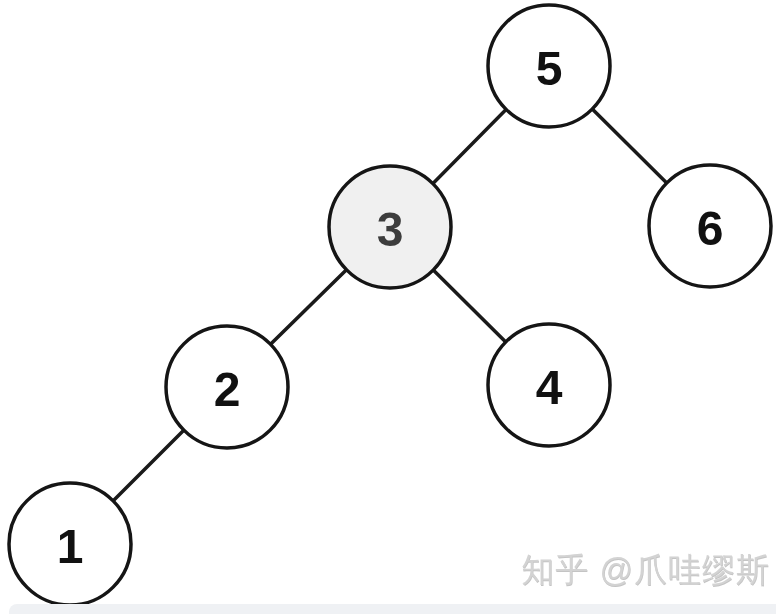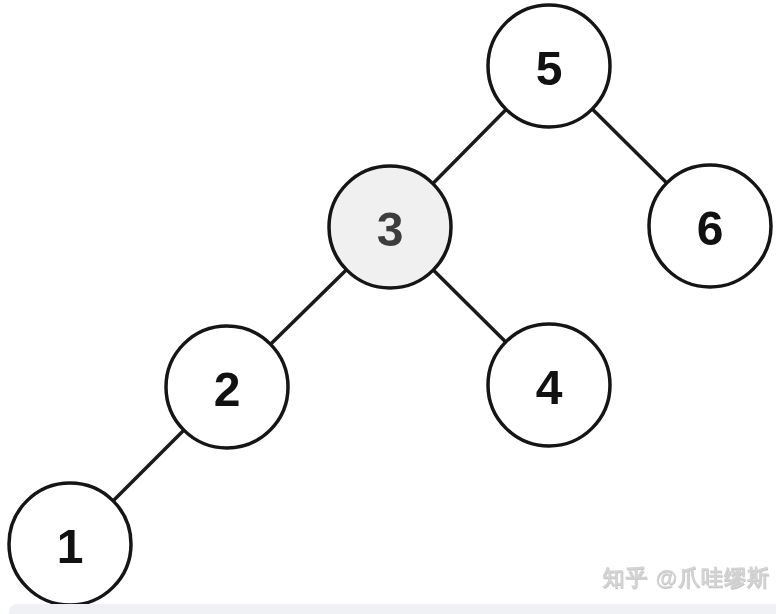--- a/index.html
+++ b/index.html
@@ -27,26 +27,25 @@
   }
   .node-label {
     font-family: "Liberation Sans", "DejaVu Sans", sans-serif;
     font-weight: bold;
     font-size: 48px;
   }
   .watermark {
     position: absolute;
     right: 6px;
     bottom: 21px;
-    font-size: 22px;
+    font-size: 33px;
     letter-spacing: 1px;
     color: #d3d3d3;
     text-shadow: 0.5px 0.5px 0 #c4c4c4;
     user-select: none;
-    font-weight: bold;
   }
   .bottom-bar {
     position: absolute;
     left: 9px;
     right: 0;
     bottom: 0;
     height: 10px;
     border-top-left-radius: 8px;
   }
 </style>

